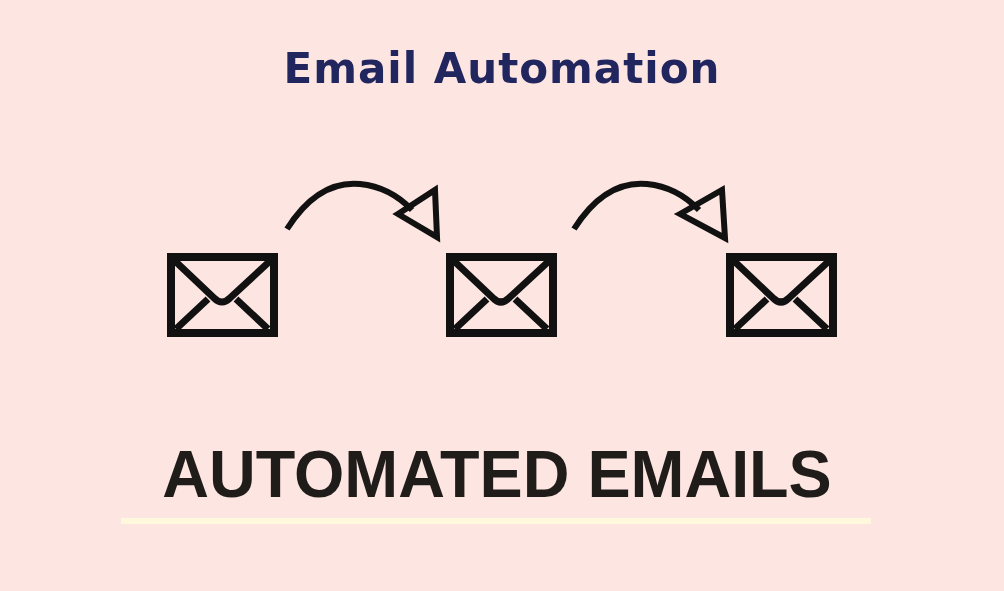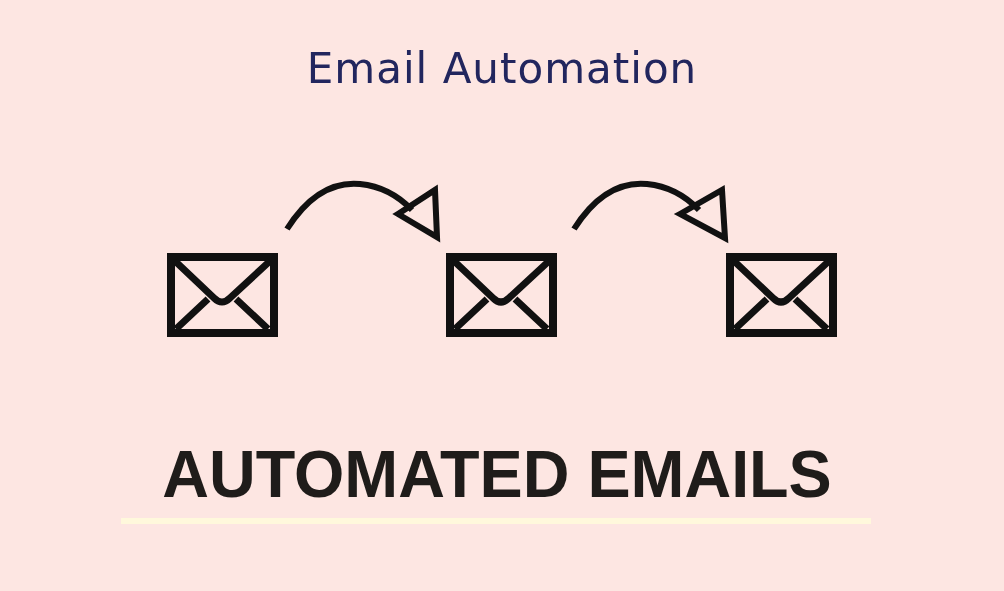--- a/index.html
+++ b/index.html
@@ -6,21 +6,21 @@
   body {
     width:1004px; height:591px; overflow:hidden;
     background:#fde6e2;
     position:relative;
     font-family:"DejaVu Sans", sans-serif;
   }
   .title {
     position:absolute; left:0; top:44px; width:1004px;
     text-align:center;
     font-family:"DejaVu Sans", sans-serif;
-    font-weight:normal; font-size:42px;
+    font-weight:bold; font-size:42px;
     color:#22265e; letter-spacing:1px;
   }
   .graphic { position:absolute; left:0; top:0; }
   .caption {
     position:absolute; left:122px; top:436px; width:750px;
     text-align:center;
     font-family:"Liberation Sans", sans-serif;
     font-weight:bold; font-size:66px;
     color:#1f1c1a; letter-spacing:0px;
     transform:scaleX(0.98);

